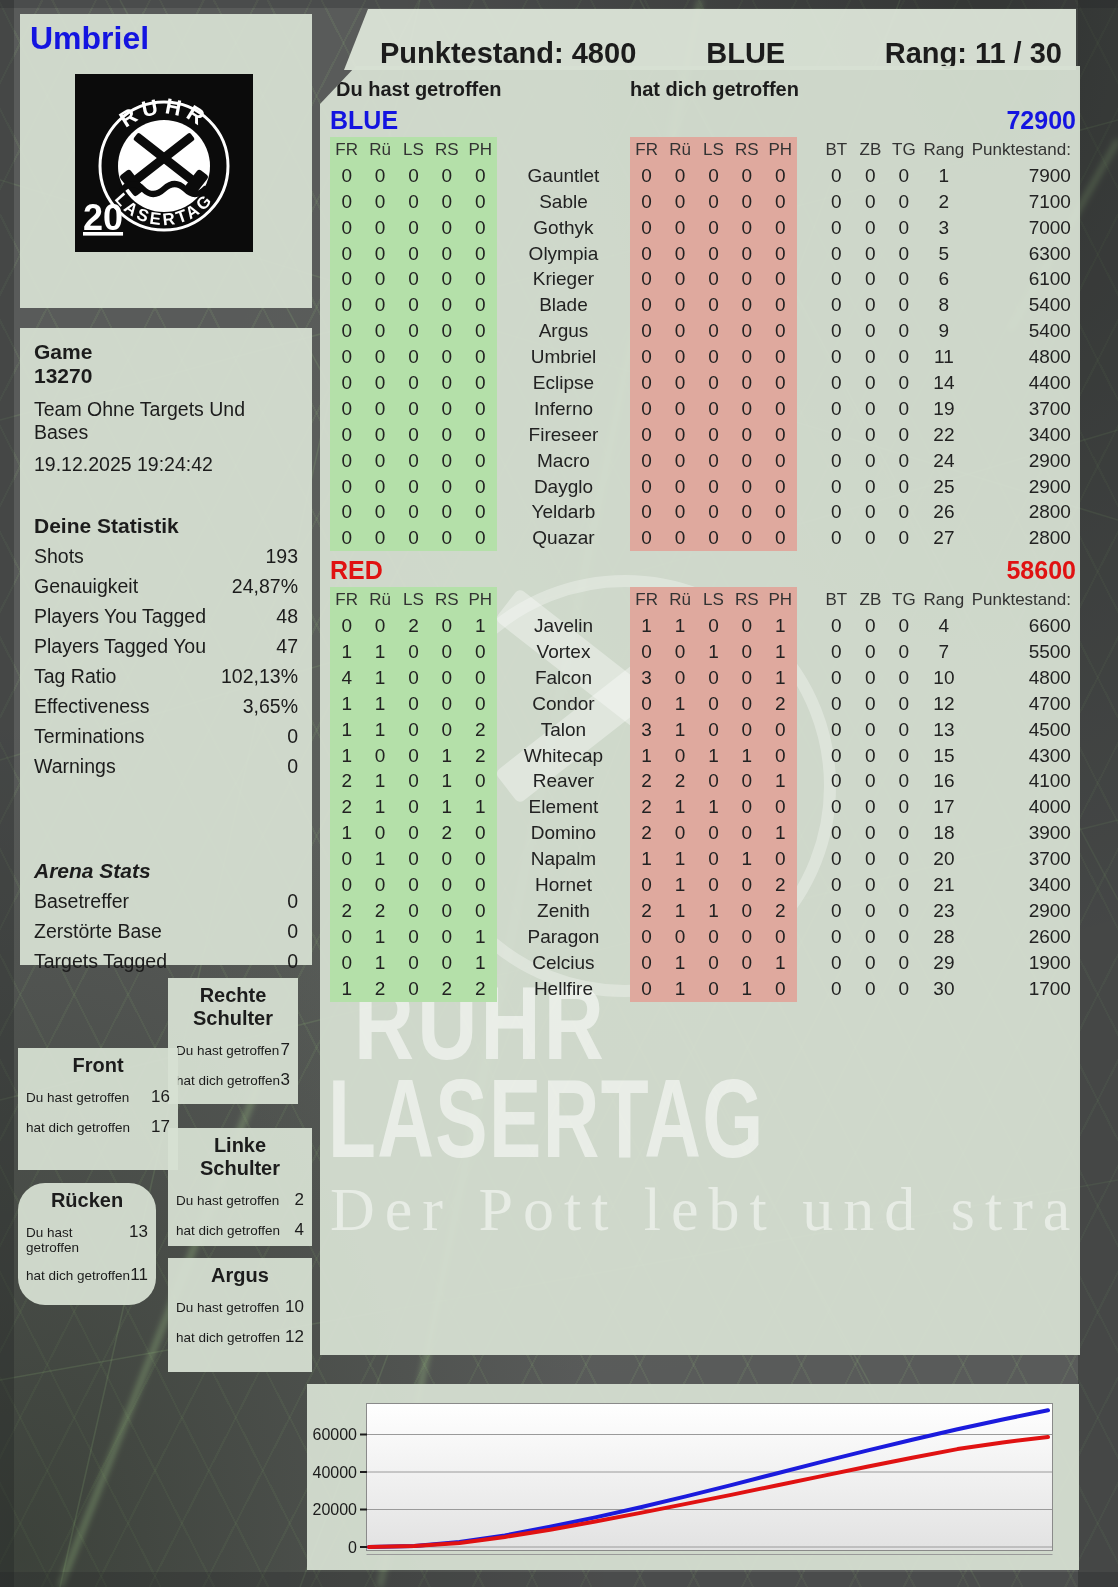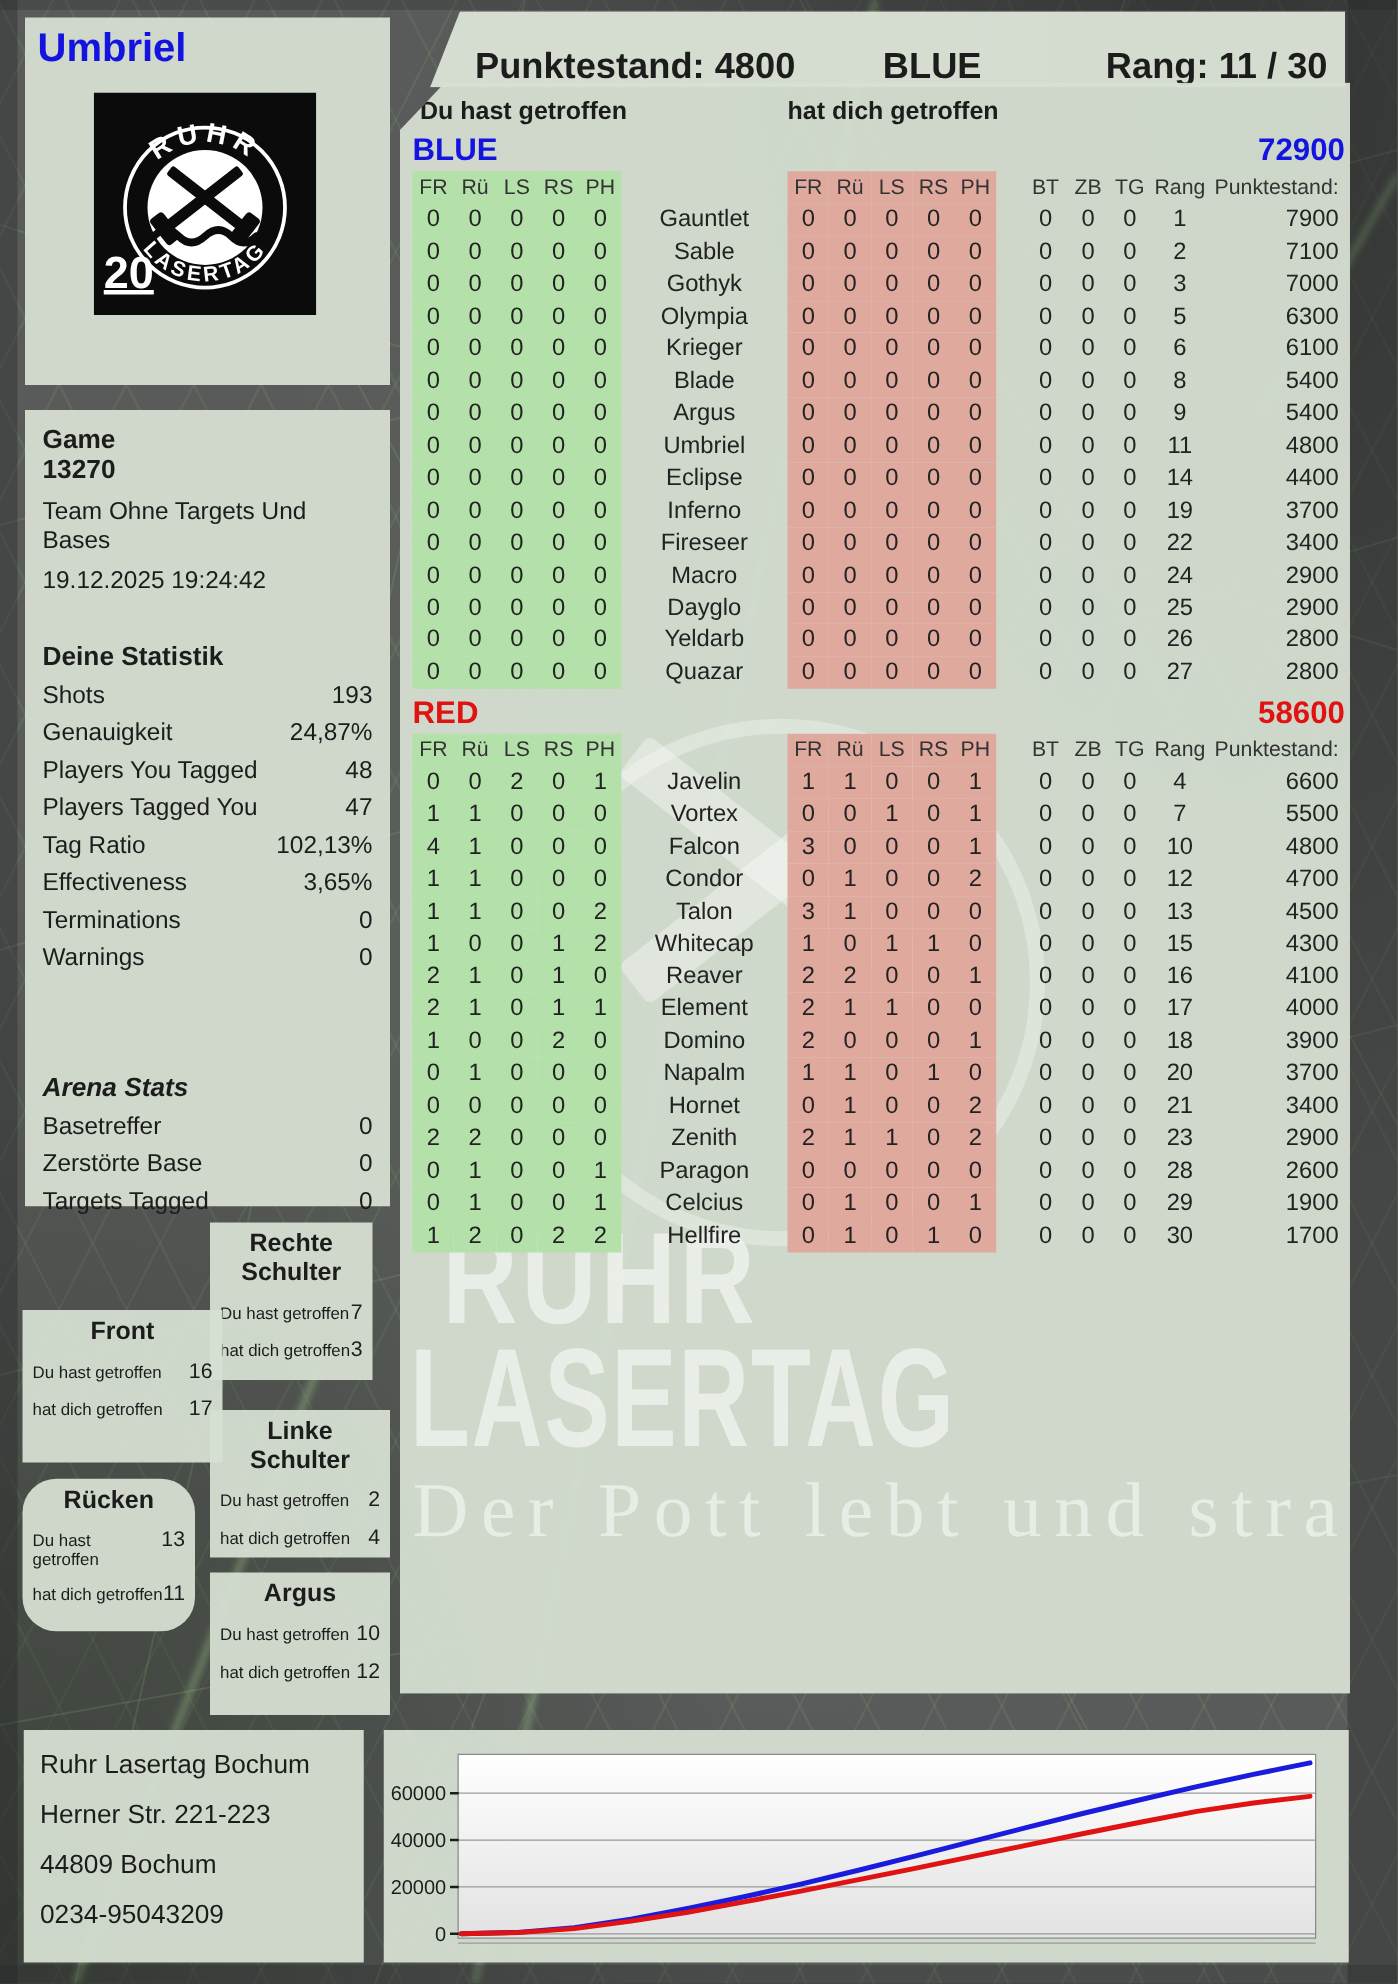--- a/index.html
+++ b/index.html
@@ -861,26 +861,20 @@
             <div class="cell">0</div>
             <div class="cell">0</div>
             <div class="cell">0</div>
             <div class="cell">30</div>
             <div class="cell score">1700</div>
           </div>
       </section>
     </div>
   </div>
 
-  <div class="panel address">
-    <div>Ruhr Lasertag Bochum</div>
-    <div>Herner Str. 221-223</div>
-    <div>44809 Bochum</div>
-    <div>0234-95043209</div>
-  </div>
 
   <div class="panel chart-panel">
     <div class="chart-plot" id="chart-box"><svg width="772" height="186" viewBox="0 0 772 186">
           <defs>
             <linearGradient id="pg" x1="0" y1="0" x2="0" y2="1">
               <stop offset="0" stop-color="#ffffff"></stop>
               <stop offset="1" stop-color="#e2e2e2"></stop>
             </linearGradient>
           </defs>
           <rect x="59.5" y="19.5" width="686" height="147" fill="url(#pg)" stroke="#8a8a8a"></rect>

